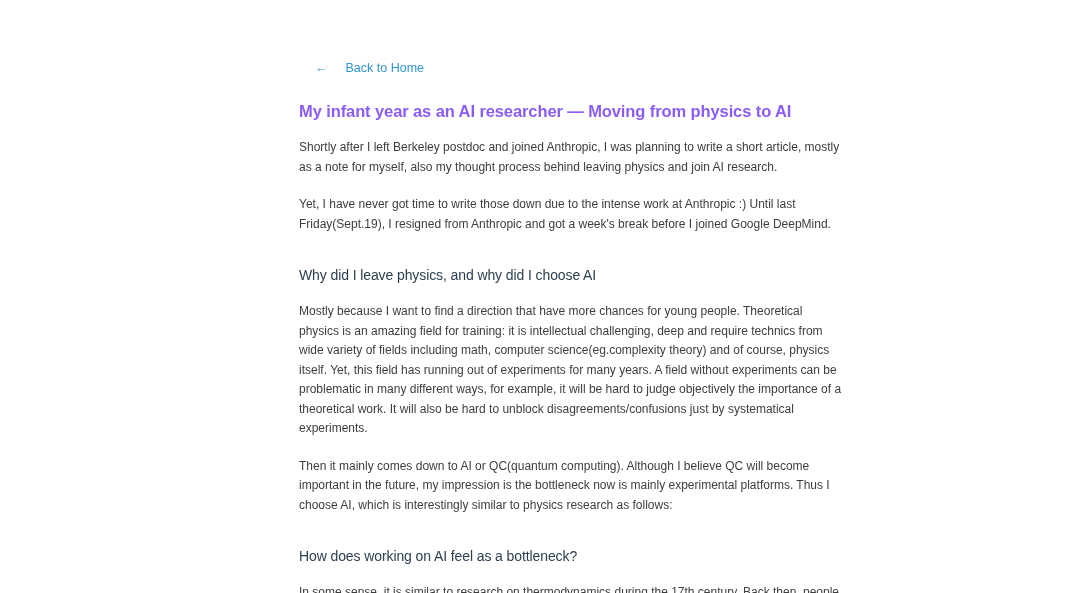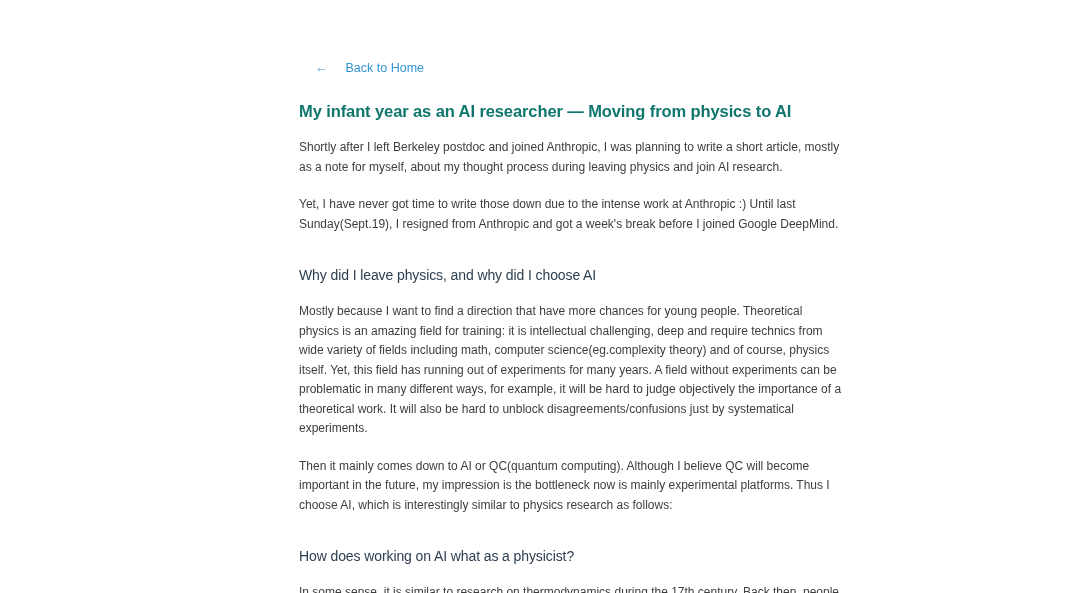--- a/index.html
+++ b/index.html
@@ -25,21 +25,21 @@
     text-decoration: none;
     cursor: pointer;
   }
   .back-link .arrow { margin-right: 2px; }
   h1.page-title {
     margin-top: 8px;
     font-size: 16.5px;
     line-height: 22px;
     font-weight: 700;
     letter-spacing: -0.1px;
-    color: #0f766e;
+    color: #8b5cf6;
   }
   .article-body { margin-top: 15px; }
   .article-body p {
     font-size: 12px;
     line-height: 19.5px;
     color: #3d3d3d;
     margin: 0 0 18px 0;
   }
   .article-body h2 {
     font-size: 14px;
@@ -52,21 +52,21 @@
 </style>
 </head>
 <body>
 
 <div class="container">
   <a class="back-link" href="#">
     <span class="arrow">←</span><span>Back to Home</span>
   </a>
   <h1 class="page-title">My infant year as an AI researcher — Moving from physics to AI</h1>
   <div class="article-body" id="article-body">
-      <p>Shortly after I left Berkeley postdoc and joined Anthropic, I was planning to write a short article, mostly as a note for myself, about my thought process during leaving physics and join AI research.</p>
-      <p>Yet, I have never got time to write those down due to the intense work at Anthropic :) Until last Sunday(Sept.19), I resigned from Anthropic and got a week's break before I joined Google DeepMind.</p>
+      <p>Shortly after I left Berkeley postdoc and joined Anthropic, I was planning to write a short article, mostly as a note for myself, also my thought process behind leaving physics and join AI research.</p>
+      <p>Yet, I have never got time to write those down due to the intense work at Anthropic :) Until last Friday(Sept.19), I resigned from Anthropic and got a week's break before I joined Google DeepMind.</p>
       <h2>Why did I leave physics, and why did I choose AI</h2>
       <p>Mostly because I want to find a direction that have more chances for young people. Theoretical physics is an amazing field for training: it is intellectual challenging, deep and require technics from wide variety of fields including math, computer science(eg.complexity theory) and of course, physics itself. Yet, this field has running out of experiments for many years. A field without experiments can be problematic in many different ways, for example, it will be hard to judge objectively the importance of a theoretical work. It will also be hard to unblock disagreements/confusions just by systematical experiments.</p>
       <p>Then it mainly comes down to AI or QC(quantum computing). Although I believe QC will become important in the future, my impression is the bottleneck now is mainly experimental platforms. Thus I choose AI, which is interestingly similar to physics research as follows:</p>
-      <h2>How does working on AI what as a physicist?</h2>
+      <h2>How does working on AI feel as a bottleneck?</h2>
       <p>In some sense, it is similar to research on thermodynamics during the 17th century. Back then, people didn't even know what was heat: in fact people still believed in Phlogiston theory. But this does not stop people from experimenting scientifically. For example, Boyle's law tells the relationship between pressure and volume when temperature is fixed. Thus by designing experiments systematically, people still learnt enough 'laws', which guided the invention/study of heat engine that changed the word.</p>
     </div>
 </div>
 
 </body></html>

